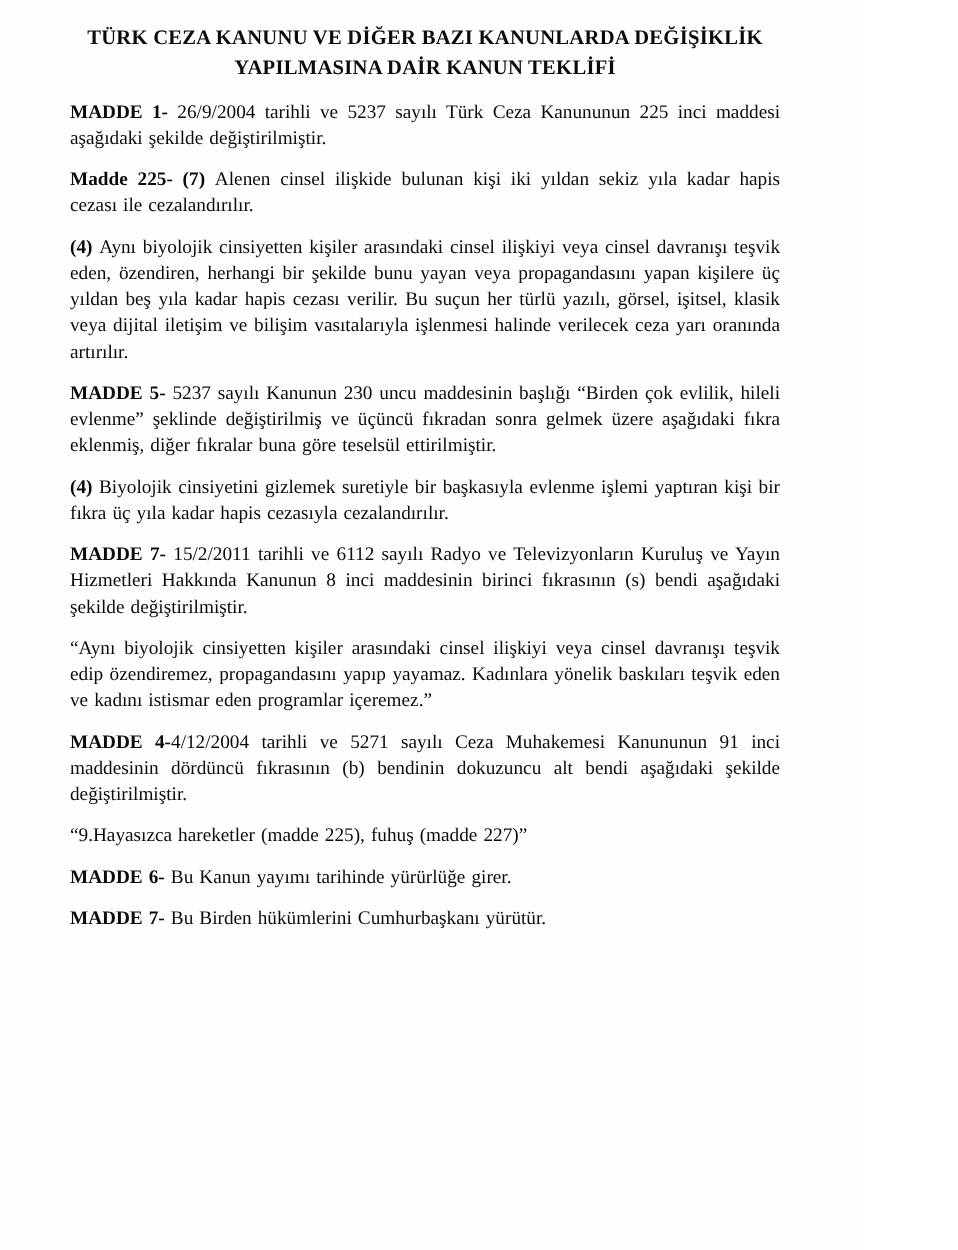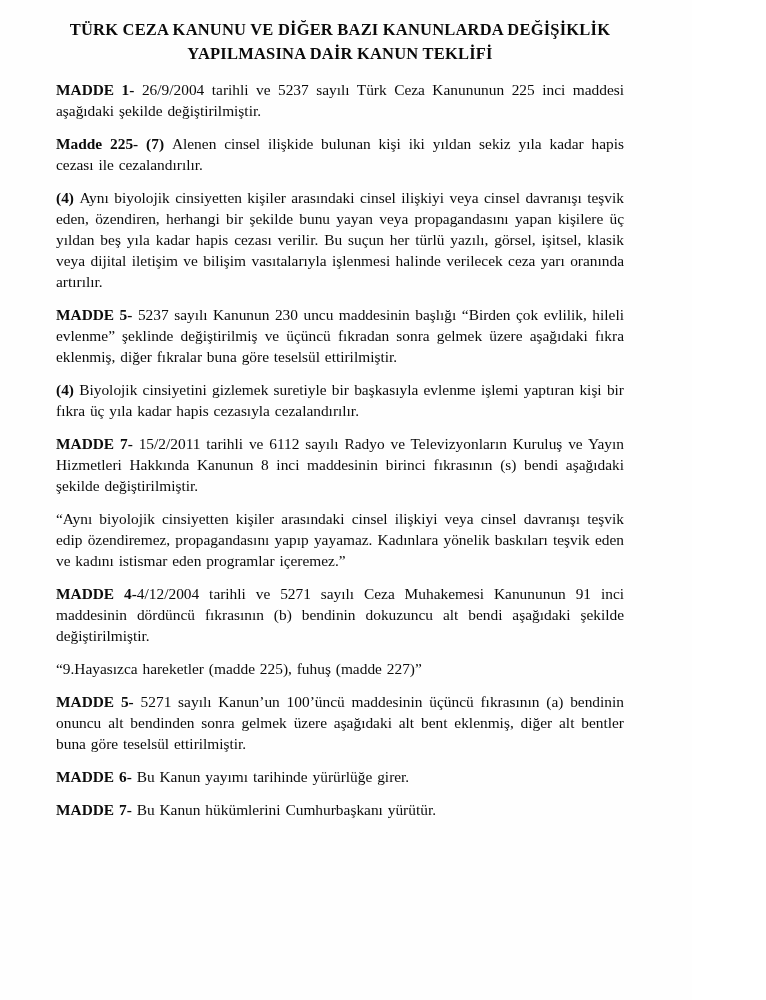--- a/index.html
+++ b/index.html
@@ -63,20 +63,19 @@
   <p class="para"><span class="lead">(4) </span><span>Biyolojik cinsiyetini gizlemek suretiyle bir başkasıyla evlenme işlemi yaptıran kişi bir fıkra üç yıla kadar hapis cezasıyla cezalandırılır.</span></p>
 
   <p class="para"><span class="lead">MADDE 7- </span><span>15/2/2011 tarihli ve 6112 sayılı Radyo ve Televizyonların Kuruluş ve Yayın Hizmetleri Hakkında Kanunun 8 inci maddesinin birinci fıkrasının (s) bendi aşağıdaki şekilde değiştirilmiştir.</span></p>
 
   <p class="para"><span class="lead"></span><span>“Aynı biyolojik cinsiyetten kişiler arasındaki cinsel ilişkiyi veya cinsel davranışı teşvik edip özendiremez, propagandasını yapıp yayamaz. Kadınlara yönelik baskıları teşvik eden ve kadını istismar eden programlar içeremez.”</span></p>
 
   <p class="para"><span class="lead">MADDE 4-</span><span>4/12/2004 tarihli ve 5271 sayılı Ceza Muhakemesi Kanununun 91 inci maddesinin dördüncü fıkrasının (b) bendinin dokuzuncu alt bendi aşağıdaki şekilde değiştirilmiştir.</span></p>
 
   <p class="para"><span class="lead"></span><span>“9.Hayasızca hareketler (madde 225), fuhuş (madde 227)”</span></p>
 
-  <p class="para"><span class="lead">MADDE 5- </span><span>5271 sayılı Kanun’un 100’üncü maddesinin üçüncü fıkrasının (a) bendinin onuncu alt bendinden sonra gelmek üzere aşağıdaki alt bent eklenmiş, diğer alt bentler buna göre teselsül ettirilmiştir.</span></p>
 
 
   <p class="para"><span class="lead">MADDE 6- </span><span>Bu Kanun yayımı tarihinde yürürlüğe girer.</span></p>
 
-  <p class="para"><span class="lead">MADDE 7- </span><span>Bu Kanun hükümlerini Cumhurbaşkanı yürütür.</span></p>
+  <p class="para"><span class="lead">MADDE 7- </span><span>Bu Birden hükümlerini Cumhurbaşkanı yürütür.</span></p>
 </div>
 </div>
 
 </body></html>

